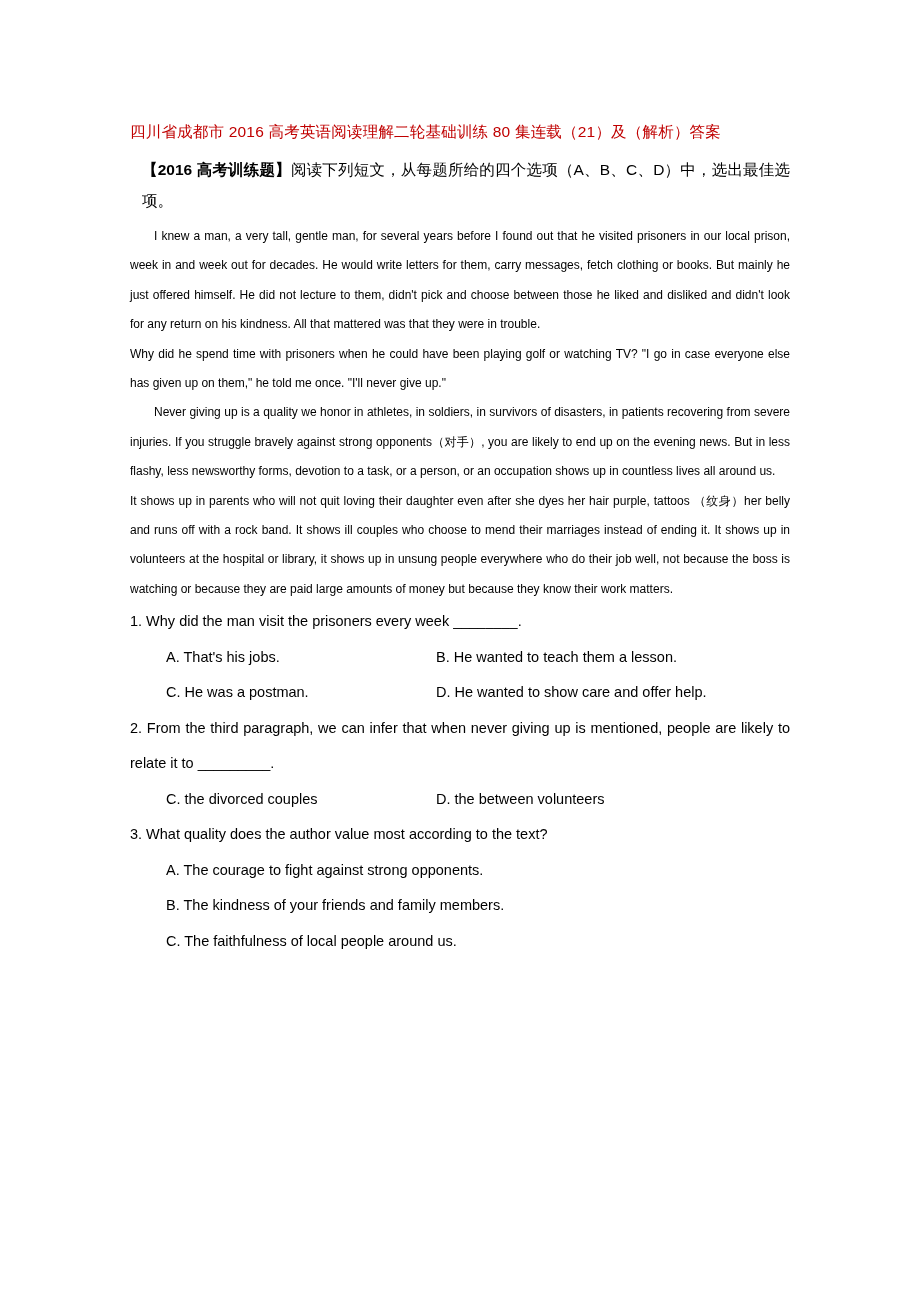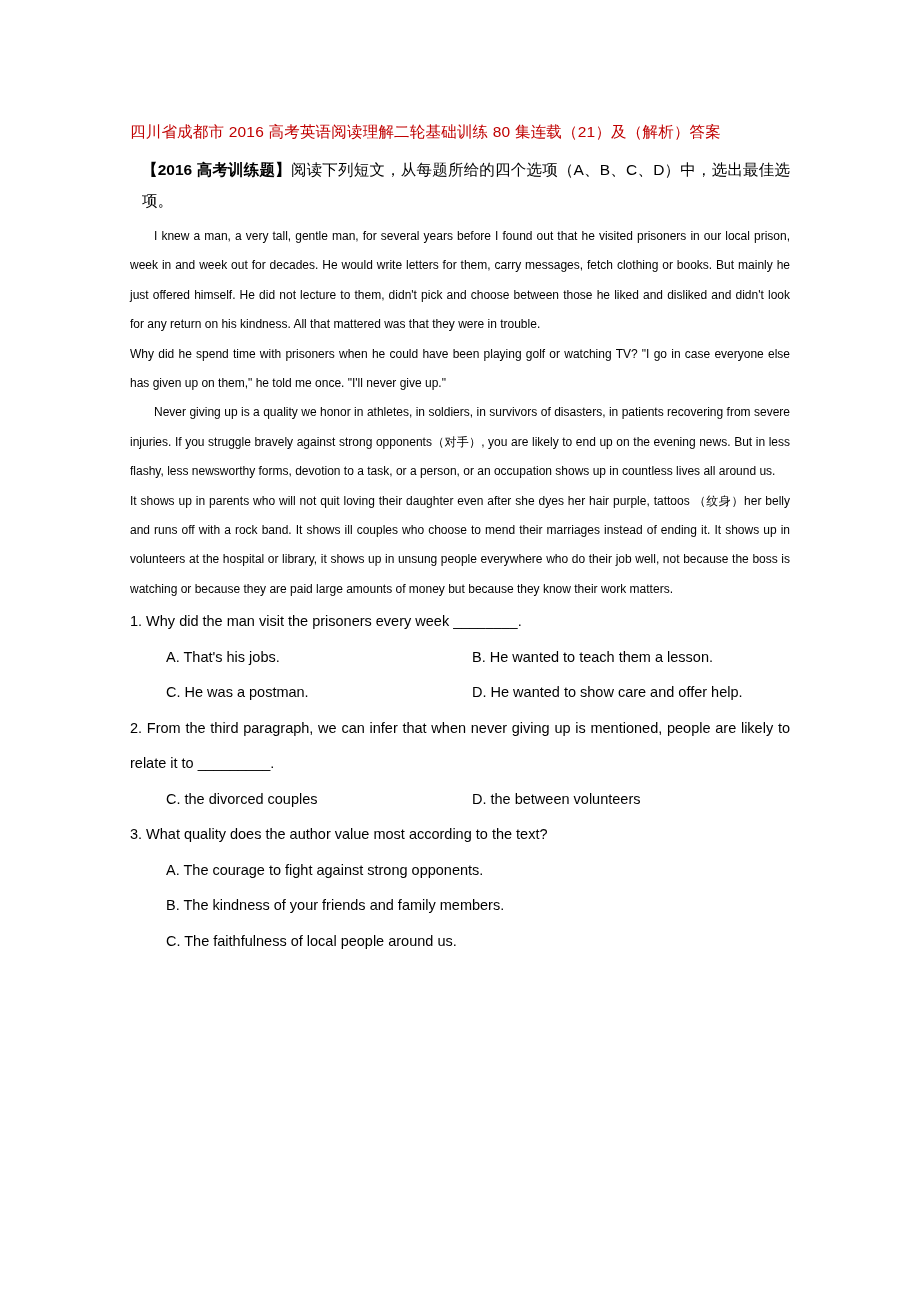--- a/index.html
+++ b/index.html
@@ -52,21 +52,20 @@
     line-height: 2.45;
     margin: 0;
     text-align: justify;
   }
   .opt-row {
     display: flex;
     font-size: 14.5px;
     line-height: 2.45;
     margin: 0;
     padding-left: 36px;
-    gap: 36px;
   }
   .opt-row .opt-a { width: 270px; flex: 0 0 270px; }
   .opt-row .opt-b { flex: 1 1 auto; }
   .opt-single {
     font-size: 14.5px;
     line-height: 2.45;
     margin: 0;
     padding-left: 36px;
   }
 </style>

